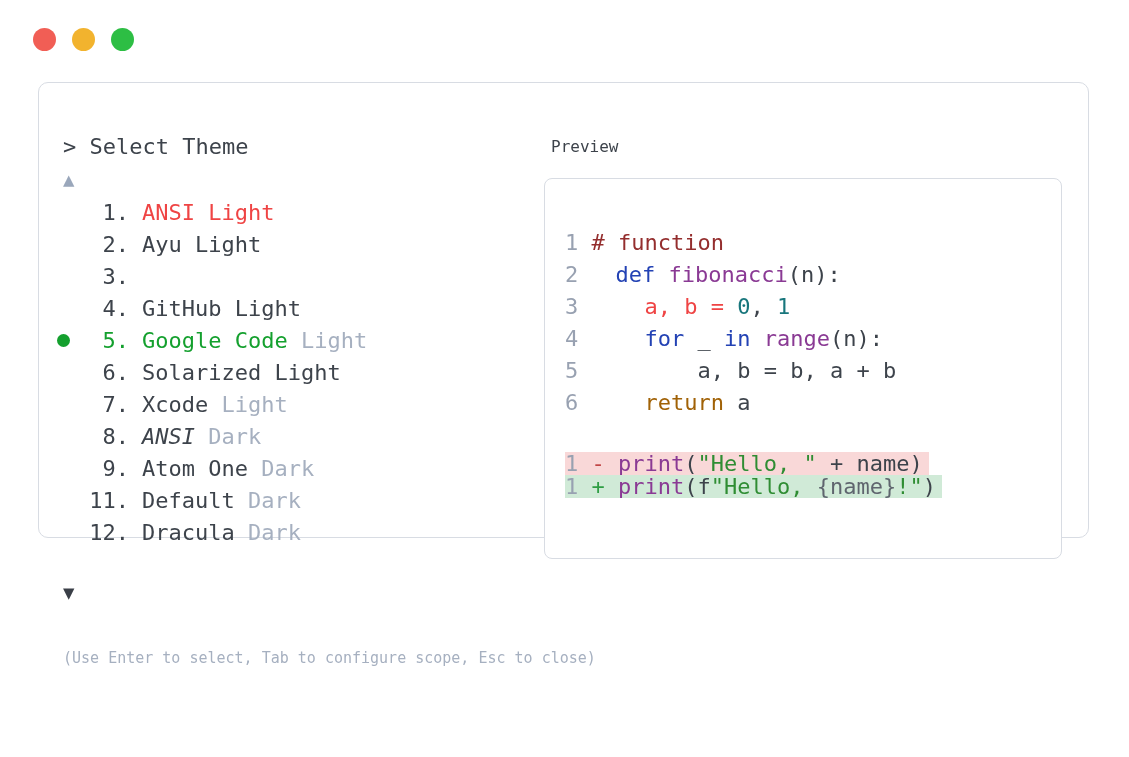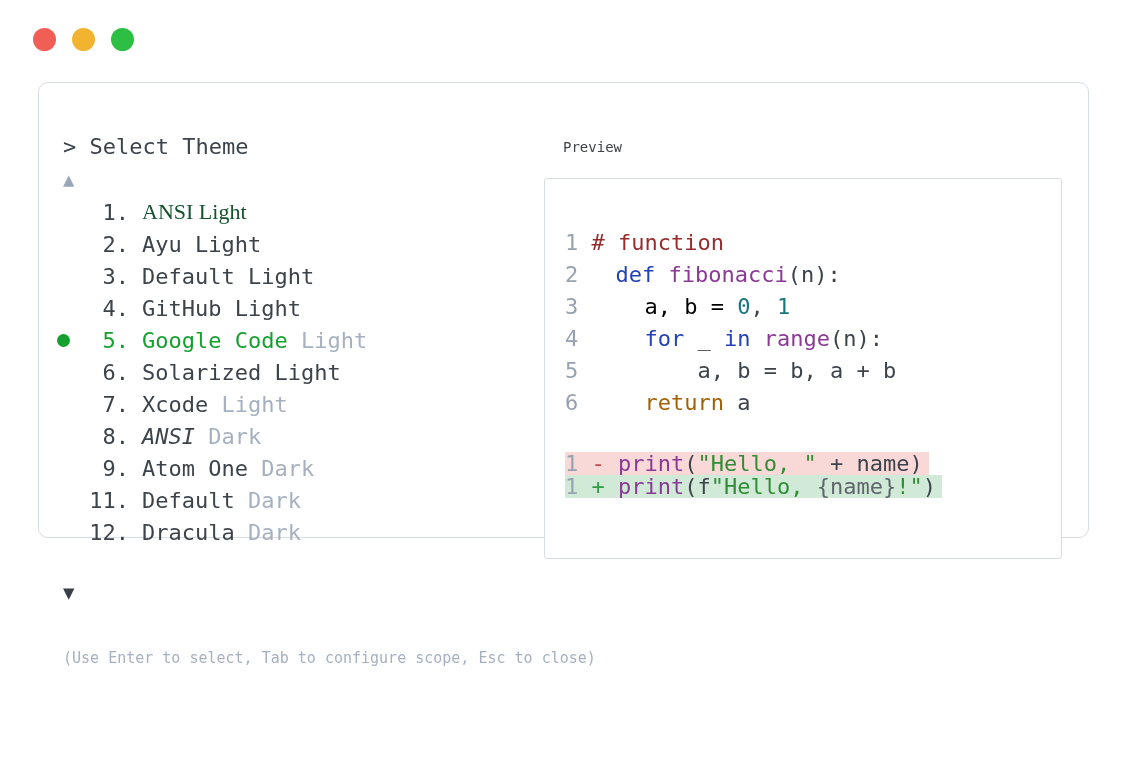--- a/index.html
+++ b/index.html
@@ -24,22 +24,22 @@
     border: 1.5px solid #d8dce3;
     border-radius: 10px;
     background: #ffffff;
   }
   .prompt-header {
     position: absolute; left: 24px; top: 51px;
     font-size: 22px; line-height: 26px; color: #3d434b;
     white-space: pre;
   }
   .preview-label {
-    position: absolute; left: 524px; top: 51px;
-    font-size: 14px; line-height: 26px; color: #3d434b;
+    position: absolute; left: 512px; top: 51px;
+    font-size: 16px; line-height: 26px; color: #3d434b;
   }
   .scroll-up {
     position: absolute; left: 24px; top: 84px;
     font-size: 19px; line-height: 24px; color: #9aa7bb;
     background: none; border: none; cursor: pointer;
     font-family: inherit;
   }
   .scroll-down {
     position: absolute; left: 24px; top: 497px;
     font-size: 19px; line-height: 24px; color: #3a3f47;
@@ -75,21 +75,21 @@
   .item-part { white-space: pre; }
   .hint-footer {
     position: absolute; left: 24px; top: 562px;
     font-size: 15px; line-height: 26px; color: #a6b0c0;
     white-space: pre;
   }
   .preview-box {
     position: absolute; left: 505px; top: 95px;
     width: 518px; height: 381px;
     border: 1.5px solid #d8dce3;
-    border-radius: 3px;
+    border-radius: 8px;
     background: #ffffff;
     overflow: hidden;
   }
   .code-block {
     padding: 48px 0 0 20px;
     font-size: 22px;
   }
   .code-line {
     height: 32px; line-height: 32px;
     white-space: pre;
@@ -118,31 +118,30 @@
 <div class="panel">
   <div class="prompt-header">&gt; Select Theme</div>
   <div class="preview-label">Preview</div>
 
   <button class="scroll-up" style="color: rgb(154, 167, 187);">▲</button>
 
   <ul class="theme-list" id="theme-list">
       <li class="theme-item">
         <span class="bullet-slot"></span>
         <span class="item-number" style="color: rgb(61, 67, 75);">1.</span>
-        <span class="item-name"><span class="item-part" style="color: #14532d; font-family: Liberation Serif, serif;">ANSI Light</span></span>
+        <span class="item-name"><span class="item-part" style="color: #ef4444;">ANSI Light</span></span>
       </li>
       <li class="theme-item">
         <span class="bullet-slot"></span>
         <span class="item-number" style="color: rgb(61, 67, 75);">2.</span>
         <span class="item-name"><span class="item-part" style="color: rgb(61, 67, 75);">Ayu Light</span></span>
       </li>
       <li class="theme-item">
         <span class="bullet-slot"></span>
         <span class="item-number" style="color: rgb(61, 67, 75);">3.</span>
-        <span class="item-name"><span class="item-part" style="color: rgb(61, 67, 75);">Default Light</span></span>
       </li>
       <li class="theme-item">
         <span class="bullet-slot"></span>
         <span class="item-number" style="color: rgb(61, 67, 75);">4.</span>
         <span class="item-name"><span class="item-part" style="color: rgb(61, 67, 75);">GitHub Light</span></span>
       </li>
       <li class="theme-item">
         <span class="bullet-slot">
           <span class="bullet-dot" style="background: rgb(20, 160, 46);"></span>
         </span>
@@ -180,21 +179,21 @@
         <span class="item-name"><span class="item-part" style="color: rgb(61, 67, 75);">Dracula</span><span class="item-part" style="color: rgb(166, 176, 192);"> Dark</span></span>
       </li>
     </ul>
 
   <button class="scroll-down" style="color: rgb(58, 63, 71);">▼</button>
 
   <div class="preview-box">
     <div class="code-block" id="code-block">
         <div class="code-line"><span class="lineno" style="color: rgb(152, 161, 177);">1 </span><span class="tok" style="color: rgb(148, 46, 46);"># function</span></div>
         <div class="code-line"><span class="lineno" style="color: rgb(152, 161, 177);">2 </span><span class="tok" style="color: rgb(35, 66, 180); margin-left: 24px;">def</span><span class="tok" style="color: rgb(61, 67, 75);"> </span><span class="tok" style="color: rgb(138, 58, 148);">fibonacci</span><span class="tok" style="color: rgb(61, 67, 75);">(n):</span></div>
-        <div class="code-line"><span class="lineno" style="color: rgb(152, 161, 177);">3 </span><span class="tok" style="color: #000000; margin-top: 13px;">    a, b = </span><span class="tok" style="color: rgb(24, 118, 124);">0</span><span class="tok" style="color: rgb(61, 67, 75);">, </span><span class="tok" style="color: rgb(24, 118, 124);">1</span></div>
+        <div class="code-line"><span class="lineno" style="color: rgb(152, 161, 177);">3 </span><span class="tok" style="color: #ef4444; margin-top: 13px;">    a, b = </span><span class="tok" style="color: rgb(24, 118, 124);">0</span><span class="tok" style="color: rgb(61, 67, 75);">, </span><span class="tok" style="color: rgb(24, 118, 124);">1</span></div>
         <div class="code-line"><span class="lineno" style="color: rgb(152, 161, 177);">4 </span><span class="tok" style="color: rgb(61, 67, 75);">    </span><span class="tok" style="color: rgb(35, 66, 180);">for</span><span class="tok" style="color: rgb(61, 67, 75);"> _ </span><span class="tok" style="color: rgb(35, 66, 180);">in</span><span class="tok" style="color: rgb(61, 67, 75);"> </span><span class="tok" style="color: rgb(138, 58, 148);">range</span><span class="tok" style="color: rgb(61, 67, 75);">(n):</span></div>
         <div class="code-line"><span class="lineno" style="color: rgb(152, 161, 177);">5 </span><span class="tok" style="color: rgb(61, 67, 75); text-align: center;">        a, b = b, a + b</span></div>
         <div class="code-line"><span class="lineno" style="color: rgb(152, 161, 177);">6 </span><span class="tok" style="color: rgb(61, 67, 75);">    </span><span class="tok" style="color: #a16207;">return</span><span class="tok" style="color: rgb(61, 67, 75);"> a</span></div>
       </div>
     <div class="diff-block" id="diff-block">
         <div class="diff-row"><span class="diff-line" style="background: rgb(249, 216, 216);"><span class="lineno" style="color: rgb(152, 161, 177);">1 </span><span class="tok" style="color: rgb(192, 69, 69);">- </span><span class="tok" style="color: rgb(138, 58, 148);">print</span><span class="tok" style="color: rgb(61, 67, 75);">(</span><span class="tok" style="color: rgb(47, 141, 51);">"Hello, "</span><span class="tok" style="color: rgb(61, 67, 75);"> + name)</span></span></div>
         <div class="diff-row"><span class="diff-line" style="background: rgb(208, 234, 215);"><span class="lineno" style="color: rgb(152, 161, 177);">1 </span><span class="tok" style="color: rgb(47, 158, 68);">+ </span><span class="tok" style="color: rgb(138, 58, 148);">print</span><span class="tok" style="color: rgb(61, 67, 75);">(f</span><span class="tok" style="color: rgb(47, 141, 51);">"Hello, </span><span class="tok" style="color: rgb(95, 101, 110);">{name}</span><span class="tok" style="color: rgb(47, 141, 51);">!"</span><span class="tok" style="color: rgb(61, 67, 75);">)</span></span></div>
       </div>
   </div>
 

